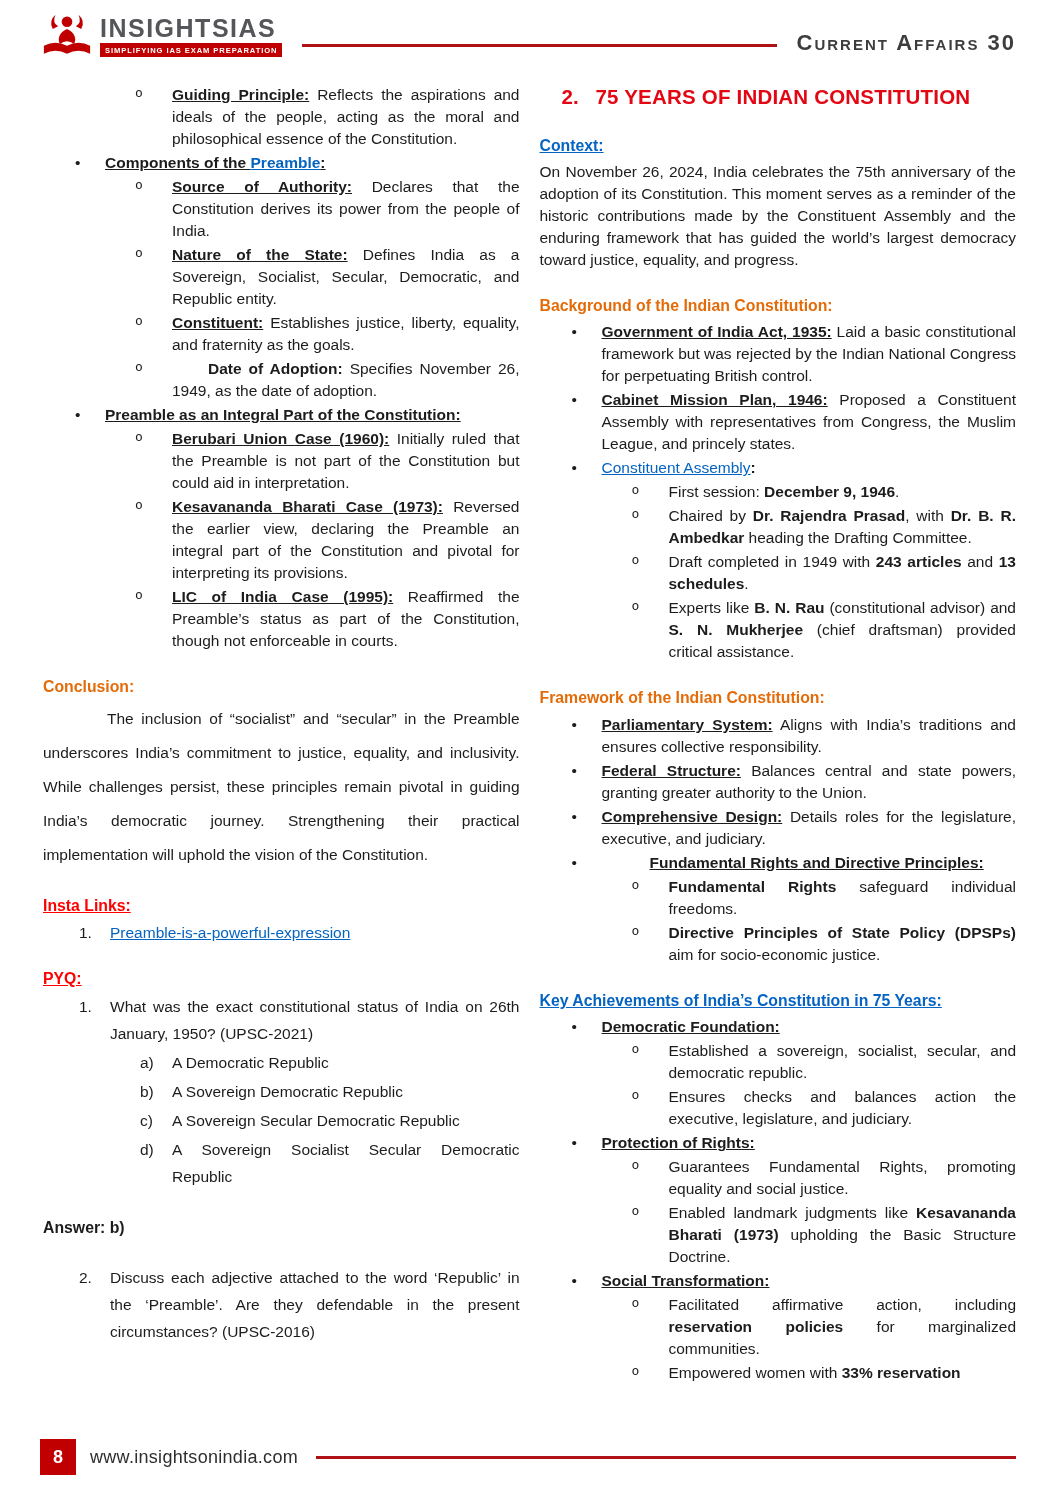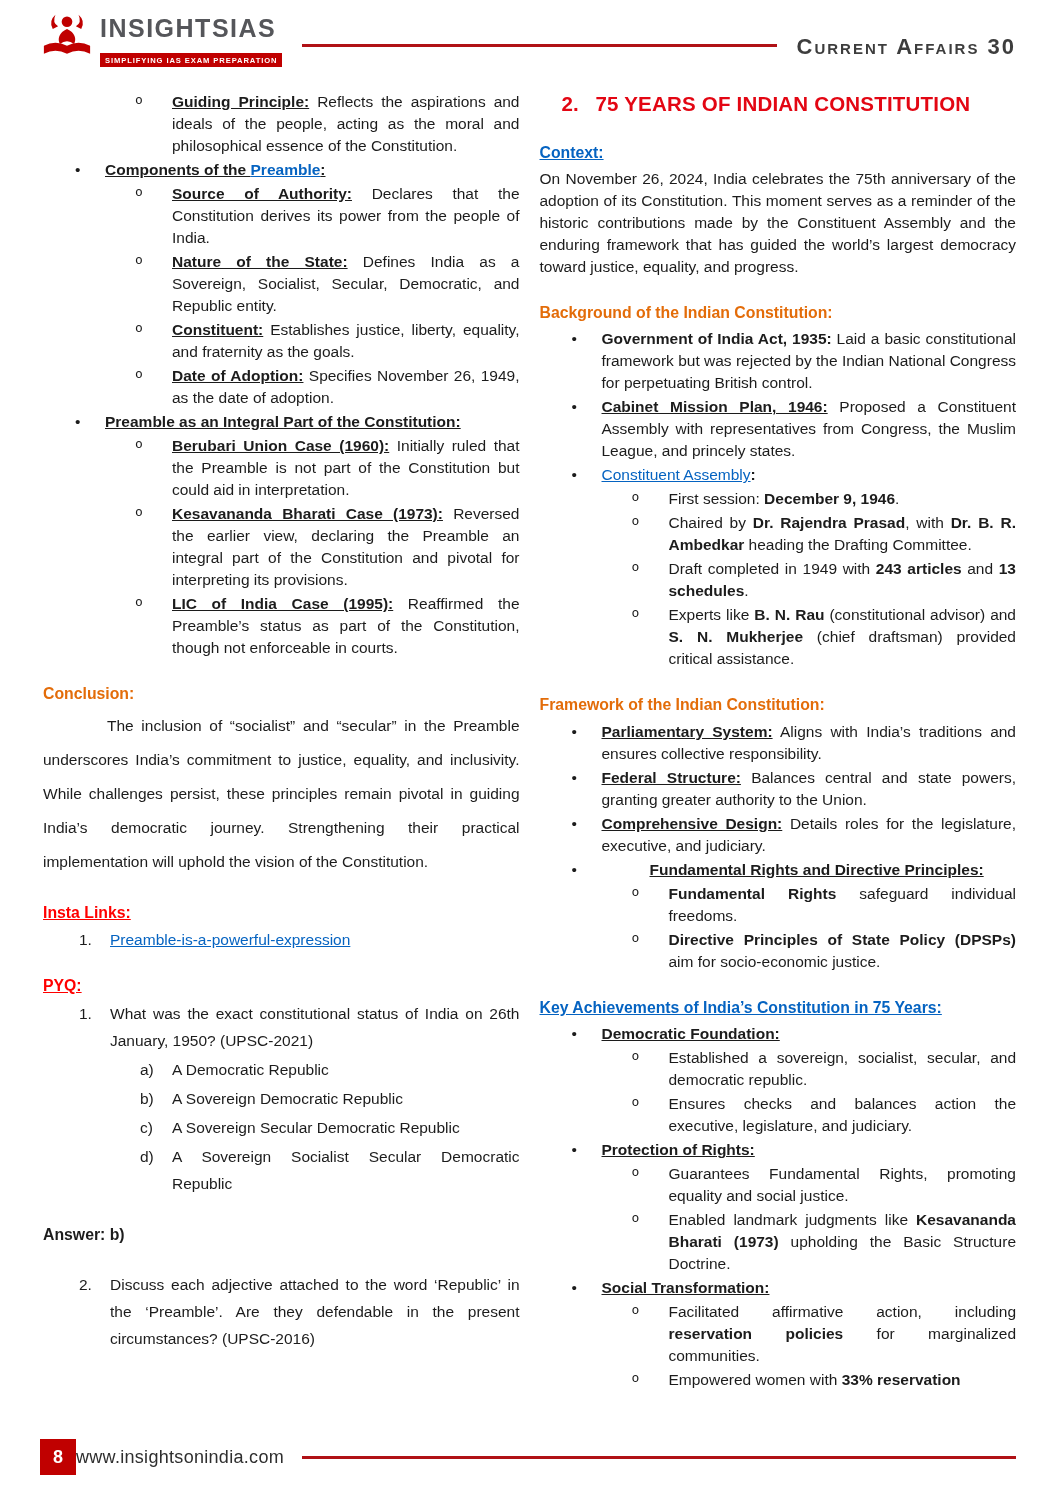--- a/index.html
+++ b/index.html
@@ -12,21 +12,21 @@
   }
   *{box-sizing:border-box;}
   html,body{margin:0;padding:0;background:#fff;}
   .page{
     width:1058px;height:1497px;position:relative;background:#fff;
     font-family:"Liberation Sans",sans-serif;color:var(--text);overflow:hidden;
   }
   
   header{display:flex;align-items:center;padding:12px 42px 0 40px;}
   .logo{display:flex;align-items:flex-start;gap:6px;}
-  .logo-text{display:flex;flex-direction:column;gap:12px;padding-top:4px;}
+  .logo-text{display:flex;flex-direction:column;gap:2px;padding-top:4px;}
   .brand{font-size:25px;font-weight:600;color:#55565a;letter-spacing:1.5px;line-height:1;}
   .tagline{background:var(--brand_red);color:#fff;font-size:7.6px;letter-spacing:0.9px;
     padding:2.5px 5px;width:fit-content;font-weight:bold;}
   .header-rule{flex:1;height:3px;background:#b01116;margin:18px 20px 0 20px;align-self:flex-start;margin-top:32px;}
   .edition{font-variant:small-caps;font-size:22px;font-weight:600;color:#3d3d3d;
     letter-spacing:2px;white-space:nowrap;padding-top:14px;}
   
   main{display:flex;gap:20px;padding:24px 42px 0 43px;}
   .col{width:477px;font-size:15.5px;}
   .blk{margin:0 0 2px;line-height:1.42;text-align:justify;position:relative;}
@@ -46,21 +46,21 @@
   .title > .mk{left:22px;color:var(--title_red);font-weight:bold;}
   a{color:var(--link_blue);text-decoration:underline;cursor:pointer;}
   [data-name="conclusion-paragraph"]{line-height:2.18;text-indent:64px;}
   [data-name="pyq-question"],[data-name="pyq-option"]{line-height:1.74;}
   [data-name="answer-text"]{margin:26px 0;font-size:15.8px;text-align:left;}
   [data-name="insta-link-item"]{text-align:left;}
   
   footer{position:absolute;left:0;right:0;bottom:22px;display:flex;align-items:center;padding:0 0 0 40px;}
   .page-num{width:36px;height:36px;background:var(--brand_red);color:#fff;font-size:18px;
     font-weight:bold;display:flex;align-items:center;justify-content:center;}
-  .site{font-size:18px;color:#2e2e2e;white-space:nowrap;letter-spacing:0.3px;}
+  .site{font-size:18px;color:#2e2e2e;margin-left:14px;white-space:nowrap;letter-spacing:0.3px;}
   .footer-rule{flex:1;height:3px;background:#b01116;margin-left:18px;margin-right:42px;}
 </style>
 </head>
 <body>
 
 <div class="page" data-name="document-page">
 
   <header data-name="page-header">
     <div class="logo" data-name="insightsias-logo">
       <svg width="54" height="48" viewBox="0 0 60 54" data-name="insightsias-logo-icon">
@@ -79,21 +79,21 @@
     <div class="edition" data-name="edition-title">Current Affairs 30</div>
   </header>
 
   <main data-name="page-body">
     <section class="col" id="col-left" data-name="left-column">
         <div class="blk b2" data-name="sub-bullet-item"><span class="mk" data-name="list-marker">o</span><span data-name="text-run" style="font-weight: bold; text-decoration: underline;">Guiding Principle:</span><span data-name="text-run"> Reflects the aspirations and ideals of the people, acting as the moral and philosophical essence of the Constitution.</span></div>
         <div class="blk b1" data-name="bullet-item"><span class="mk" data-name="list-marker">•</span><span data-name="text-run" style="font-weight: bold; text-decoration: underline;">Components of the </span><a href="#" data-name="preamble-link" style="font-weight: bold; text-decoration: underline; color: var(--link_blue);">Preamble</a><span data-name="text-run" style="font-weight: bold; text-decoration: underline;">:</span></div>
         <div class="blk b2" data-name="sub-bullet-item"><span class="mk" data-name="list-marker">o</span><span data-name="text-run" style="font-weight: bold; text-decoration: underline;">Source of Authority:</span><span data-name="text-run"> Declares that the Constitution derives its power from the people of India.</span></div>
         <div class="blk b2" data-name="sub-bullet-item"><span class="mk" data-name="list-marker">o</span><span data-name="text-run" style="font-weight: bold; text-decoration: underline;">Nature of the State:</span><span data-name="text-run"> Defines India as a Sovereign, Socialist, Secular, Democratic, and Republic entity.</span></div>
         <div class="blk b2" data-name="sub-bullet-item"><span class="mk" data-name="list-marker">o</span><span data-name="text-run" style="font-weight: bold; text-decoration: underline;">Constituent:</span><span data-name="text-run"> Establishes justice, liberty, equality, and fraternity as the goals.</span></div>
-        <div class="blk b2" data-name="sub-bullet-item"><span class="mk" data-name="list-marker">o</span><span data-name="text-run" style="font-weight: bold; text-decoration: underline;">Date of Adoption:</span><span data-name="text-run"> Specifies November 26, 1949, as the date of adoption.</span></div>
+        <div class="blk b2" data-name="sub-bullet-item"><span class="mk" data-name="list-marker">o</span><span data-name="text-run" style="font-weight: bold;  margin-left: 36px;">Date of Adoption:</span><span data-name="text-run"> Specifies November 26, 1949, as the date of adoption.</span></div>
         <div class="blk b1" data-name="bullet-item"><span class="mk" data-name="list-marker">•</span><span data-name="text-run" style="font-weight: bold; text-decoration: underline;">Preamble as an Integral Part of the Constitution:</span></div>
         <div class="blk b2" data-name="sub-bullet-item"><span class="mk" data-name="list-marker">o</span><span data-name="text-run" style="font-weight: bold; text-decoration: underline;">Berubari Union Case (1960):</span><span data-name="text-run"> Initially ruled that the Preamble is not part of the Constitution but could aid in interpretation.</span></div>
         <div class="blk b2" data-name="sub-bullet-item"><span class="mk" data-name="list-marker">o</span><span data-name="text-run" style="font-weight: bold; text-decoration: underline;">Kesavananda Bharati Case (1973):</span><span data-name="text-run"> Reversed the earlier view, declaring the Preamble an integral part of the Constitution and pivotal for interpreting its provisions.</span></div>
         <div class="blk b2" data-name="sub-bullet-item"><span class="mk" data-name="list-marker">o</span><span data-name="text-run" style="font-weight: bold; text-decoration: underline;">LIC of India Case (1995):</span><span data-name="text-run"> Reaffirmed the Preamble’s status as part of the Constitution, though not enforceable in courts.</span></div>
         <div class="blk h" data-name="conclusion-heading"><span data-name="text-run" style="font-weight: bold; color: var(--heading_orange);">Conclusion:</span></div>
         <div class="blk p" data-name="conclusion-paragraph"><span data-name="text-run">The inclusion of “socialist” and “secular” in the Preamble underscores India’s commitment to justice, equality, and inclusivity. While challenges persist, these principles remain pivotal in guiding India’s democratic journey. Strengthening their practical implementation will uphold the vision of the Constitution.</span></div>
         <div class="blk h" data-name="insta-links-heading"><span data-name="text-run" style="font-weight: bold; text-decoration: underline; color: var(--heading_red);">Insta Links:</span></div>
         <div class="blk n1" data-name="insta-link-item"><span class="mk" data-name="list-marker">1.</span><a href="#" data-name="insta-link" style="text-decoration: underline; color: var(--link_blue);">Preamble-is-a-powerful-expression</a></div>
         <div class="blk h" data-name="pyq-heading"><span data-name="text-run" style="font-weight: bold; text-decoration: underline; color: var(--heading_red);">PYQ:</span></div>
         <div class="blk n1" data-name="pyq-question"><span class="mk" data-name="list-marker">1.</span><span data-name="text-run">What was the exact constitutional status of India on 26th January, 1950? (UPSC-2021)</span></div>
@@ -102,21 +102,21 @@
         <div class="blk a1" data-name="pyq-option"><span class="mk" data-name="list-marker">c)</span><span data-name="text-run">A Sovereign Secular Democratic Republic</span></div>
         <div class="blk a1" data-name="pyq-option"><span class="mk" data-name="list-marker">d)</span><span data-name="text-run">A Sovereign Socialist Secular Democratic Republic</span></div>
         <div class="blk p" data-name="answer-text"><span data-name="text-run" style="font-weight: bold;">Answer: b)</span></div>
         <div class="blk n1" data-name="pyq-question"><span class="mk" data-name="list-marker">2.</span><span data-name="text-run">Discuss each adjective attached to the word ‘Republic’ in the ‘Preamble’. Are they defendable in the present circumstances? (UPSC-2016)</span></div>
       </section>
     <section class="col" id="col-right" data-name="right-column">
         <div class="blk title" data-name="section-title"><span class="mk" data-name="list-marker">2.</span><span data-name="text-run" style="font-weight: bold; color: var(--title_red);">75 YEARS OF INDIAN CONSTITUTION</span></div>
         <div class="blk h" data-name="context-heading"><span data-name="text-run" style="font-weight: bold; text-decoration: underline; color: var(--link_blue);">Context:</span></div>
         <div class="blk p" data-name="context-paragraph"><span data-name="text-run">On November 26, 2024, India celebrates the 75th anniversary of the adoption of its Constitution. This moment serves as a reminder of the historic contributions made by the Constituent Assembly and the enduring framework that has guided the world’s largest democracy toward justice, equality, and progress.</span></div>
         <div class="blk h" data-name="background-heading"><span data-name="text-run" style="font-weight: bold; color: var(--heading_orange);">Background of the Indian Constitution:</span></div>
-        <div class="blk b1" data-name="bullet-item"><span class="mk" data-name="list-marker">•</span><span data-name="text-run" style="font-weight: bold; ">Government of India Act, 1935:</span><span data-name="text-run"> Laid a basic constitutional framework but was rejected by the Indian National Congress for perpetuating British control.</span></div>
+        <div class="blk b1" data-name="bullet-item"><span class="mk" data-name="list-marker">•</span><span data-name="text-run" style="font-weight: bold; text-decoration: underline;">Government of India Act, 1935:</span><span data-name="text-run"> Laid a basic constitutional framework but was rejected by the Indian National Congress for perpetuating British control.</span></div>
         <div class="blk b1" data-name="bullet-item"><span class="mk" data-name="list-marker">•</span><span data-name="text-run" style="font-weight: bold; text-decoration: underline;">Cabinet Mission Plan, 1946:</span><span data-name="text-run"> Proposed a Constituent Assembly with representatives from Congress, the Muslim League, and princely states.</span></div>
         <div class="blk b1" data-name="bullet-item"><span class="mk" data-name="list-marker">•</span><a href="#" data-name="constituent-assembly-link" style="text-decoration: underline; color: var(--link_blue); margin-top: 34px;">Constituent Assembly</a><span data-name="text-run" style="font-weight: bold;">:</span></div>
         <div class="blk b2" data-name="sub-bullet-item"><span class="mk" data-name="list-marker">o</span><span data-name="text-run">First session: </span><span data-name="text-run" style="font-weight: bold;">December 9, 1946</span><span data-name="text-run">.</span></div>
         <div class="blk b2" data-name="sub-bullet-item"><span class="mk" data-name="list-marker">o</span><span data-name="text-run">Chaired by </span><span data-name="text-run" style="font-weight: bold;">Dr. Rajendra Prasad</span><span data-name="text-run">, with </span><span data-name="text-run" style="font-weight: bold;">Dr. B. R. Ambedkar</span><span data-name="text-run"> heading the Drafting Committee.</span></div>
         <div class="blk b2" data-name="sub-bullet-item"><span class="mk" data-name="list-marker">o</span><span data-name="text-run">Draft completed in 1949 with </span><span data-name="text-run" style="font-weight: bold;">243 articles</span><span data-name="text-run"> and </span><span data-name="text-run" style="font-weight: bold;">13 schedules</span><span data-name="text-run">.</span></div>
         <div class="blk b2" data-name="sub-bullet-item"><span class="mk" data-name="list-marker">o</span><span data-name="text-run">Experts like </span><span data-name="text-run" style="font-weight: bold;">B. N. Rau</span><span data-name="text-run"> (constitutional advisor) and </span><span data-name="text-run" style="font-weight: bold;">S. N. Mukherjee</span><span data-name="text-run"> (chief draftsman) provided critical assistance.</span></div>
         <div class="blk h" data-name="framework-heading"><span data-name="text-run" style="font-weight: bold; color: var(--heading_orange);">Framework of the Indian Constitution:</span></div>
         <div class="blk b1" data-name="bullet-item"><span class="mk" data-name="list-marker">•</span><span data-name="text-run" style="font-weight: bold; text-decoration: underline;">Parliamentary System:</span><span data-name="text-run"> Aligns with India’s traditions and ensures collective responsibility.</span></div>
         <div class="blk b1" data-name="bullet-item"><span class="mk" data-name="list-marker">•</span><span data-name="text-run" style="font-weight: bold; text-decoration: underline;">Federal Structure:</span><span data-name="text-run"> Balances central and state powers, granting greater authority to the Union.</span></div>
         <div class="blk b1" data-name="bullet-item"><span class="mk" data-name="list-marker">•</span><span data-name="text-run" style="font-weight: bold; text-decoration: underline;">Comprehensive Design:</span><span data-name="text-run"> Details roles for the legislature, executive, and judiciary.</span></div>

